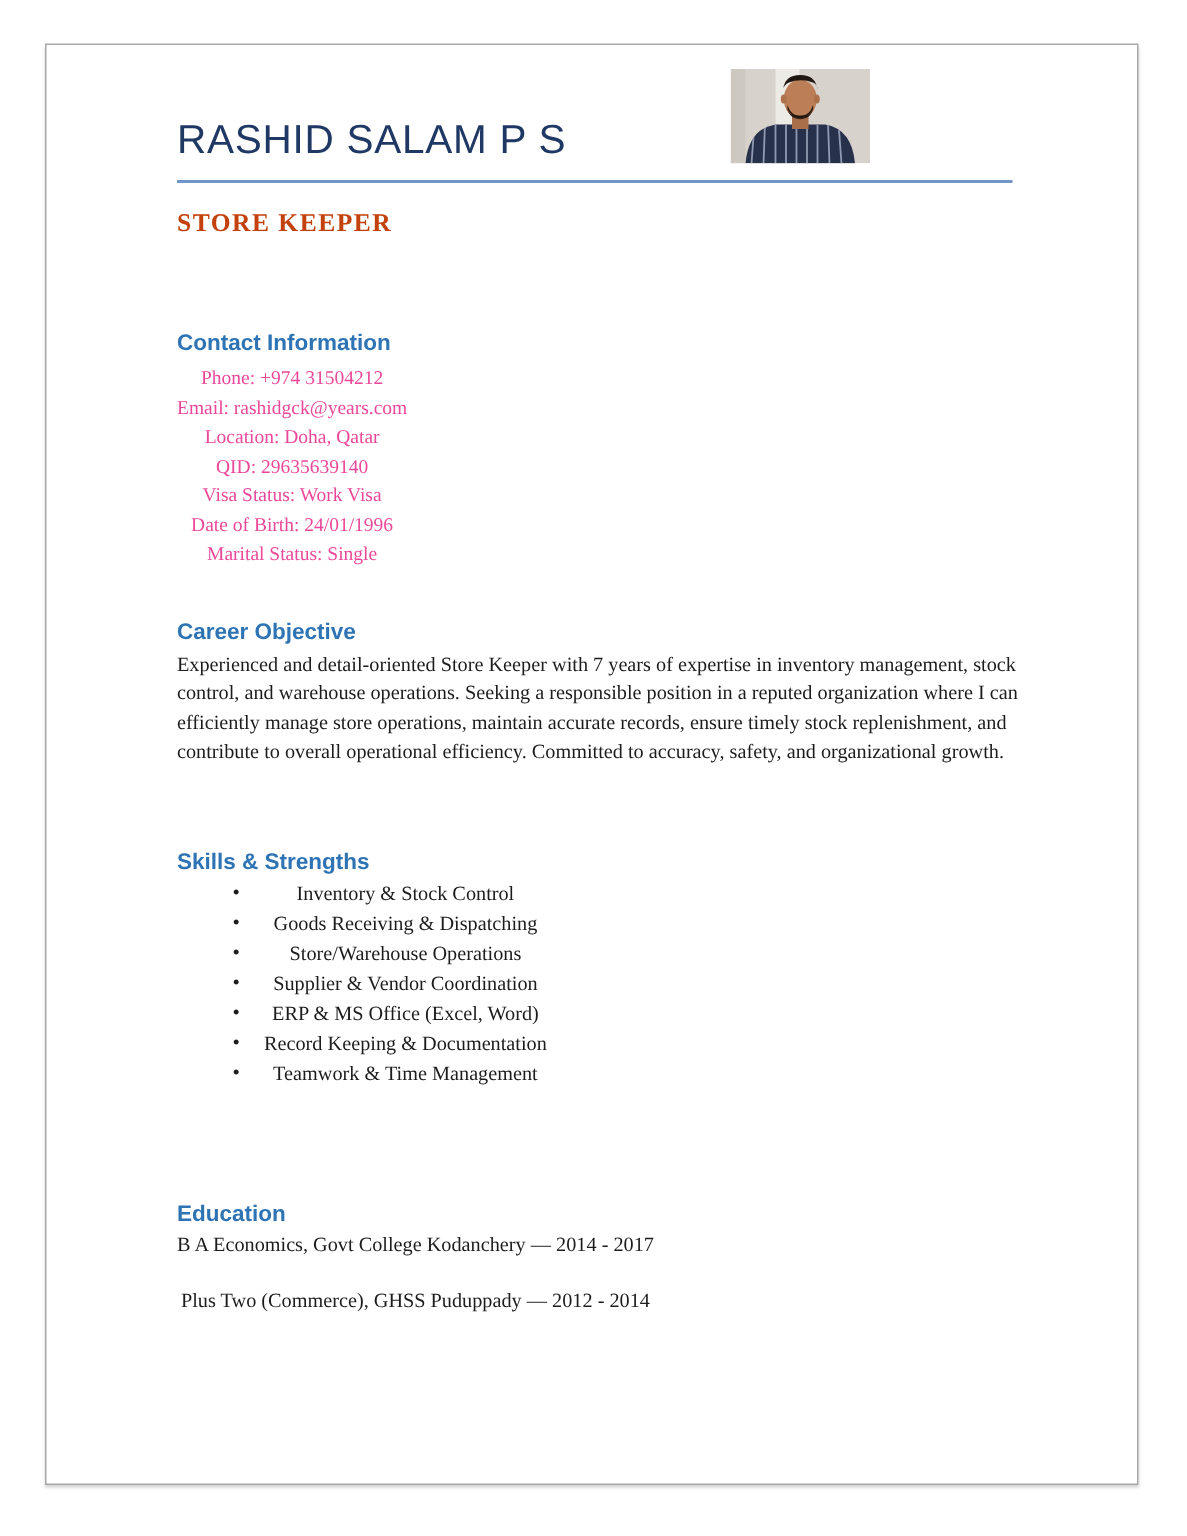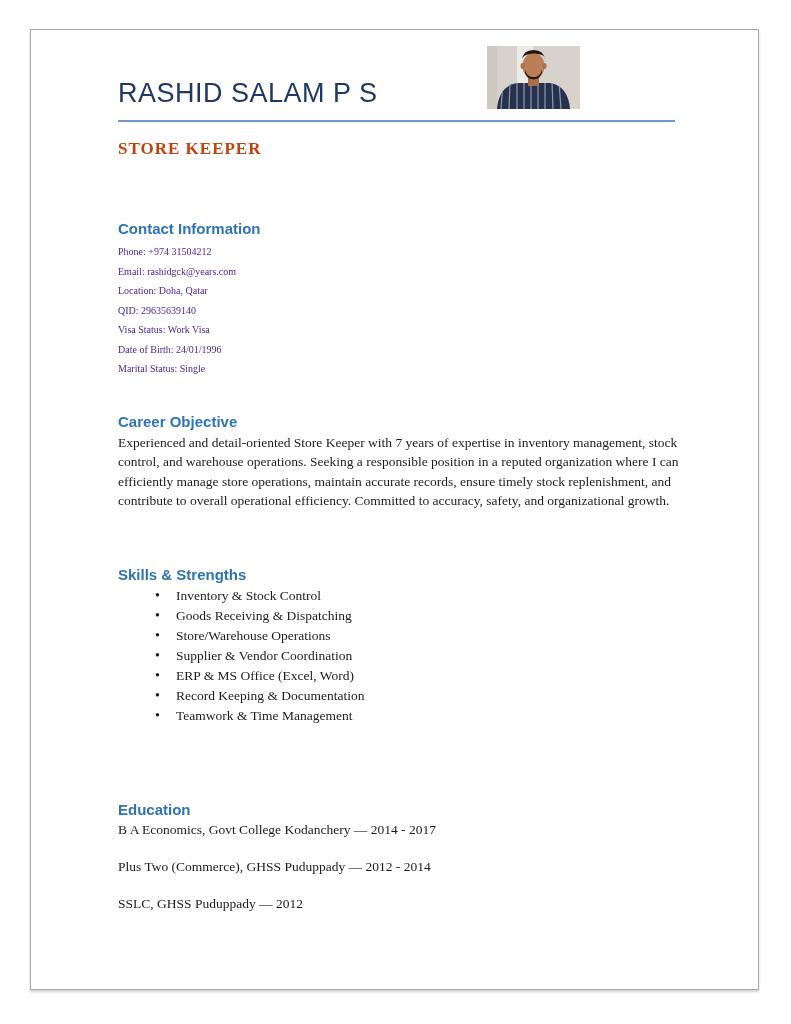--- a/index.html
+++ b/index.html
@@ -21,21 +21,21 @@
     position: absolute;
     left: 30px;
     top: 29px;
     width: 729px;
     height: 961px;
     background: #ffffff;
     border: 1px solid #a8a8a8;
     box-shadow: 0 2px 2px rgba(0,0,0,0.18);
     box-sizing: border-box;
   }
-  .abs { position: absolute; }
+  .abs { position: absolute; text-align: center; }
 
   .person-name {
     left: 87px;
     top: 48px;
     font-family: "Liberation Sans", sans-serif;
     font-size: 27px;
     font-weight: 500;
     letter-spacing: 0.5px;
     color: #1f3864;
     white-space: nowrap;
@@ -67,23 +67,23 @@
   .section-heading {
     font-family: "Liberation Sans", sans-serif;
     font-size: 15px;
     font-weight: bold;
     color: #2e74b5;
     white-space: nowrap;
   }
   .contact-heading   { left: 87px; top: 190px; }
   .contact-lines     { left: 87px; top: 212px; }
   .contact-lines div {
-    font-size: 10px;
+    font-size: 13px;
     line-height: 19.5px;
-    color: #4c1d95;
+    color: #ec4899;
     white-space: nowrap;
   }
   .objective-heading { left: 87px; top: 383px; }
   .objective-text {
     left: 87px;
     top: 403px;
     width: 578px;
     font-size: 13.5px;
     line-height: 19.4px;
     color: #1c1c1c;
@@ -189,17 +189,16 @@
       <li>Supplier &amp; Vendor Coordination</li>
       <li>ERP &amp; MS Office (Excel, Word)</li>
       <li>Record Keeping &amp; Documentation</li>
       <li>Teamwork &amp; Time Management</li>
     </ul>
 
     <div class="abs section-heading education-heading">Education</div>
     <div class="abs education-entries">
       <div>B A Economics, Govt College Kodanchery — 2014 - 2017</div>
       <div>Plus Two (Commerce), GHSS Puduppady — 2012 - 2014</div>
-      <div>SSLC, GHSS Puduppady — 2012</div>
     </div>
 
   </div>
 </div>
 
 </body></html>

